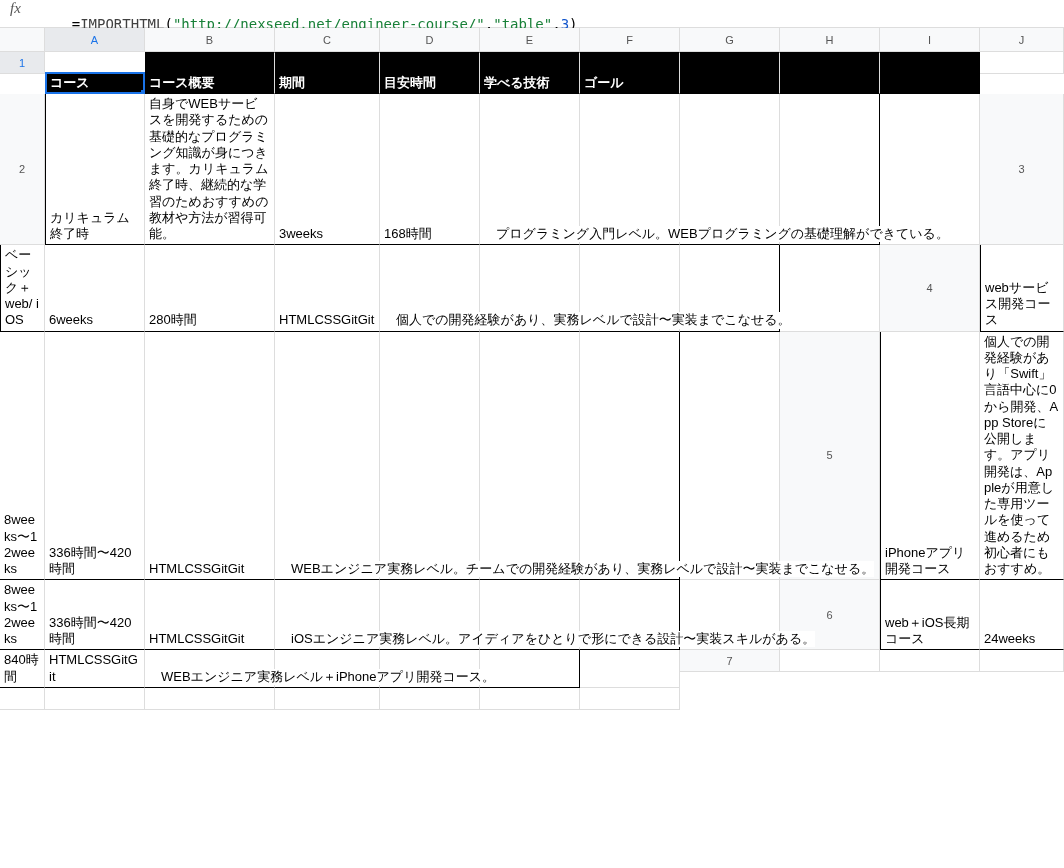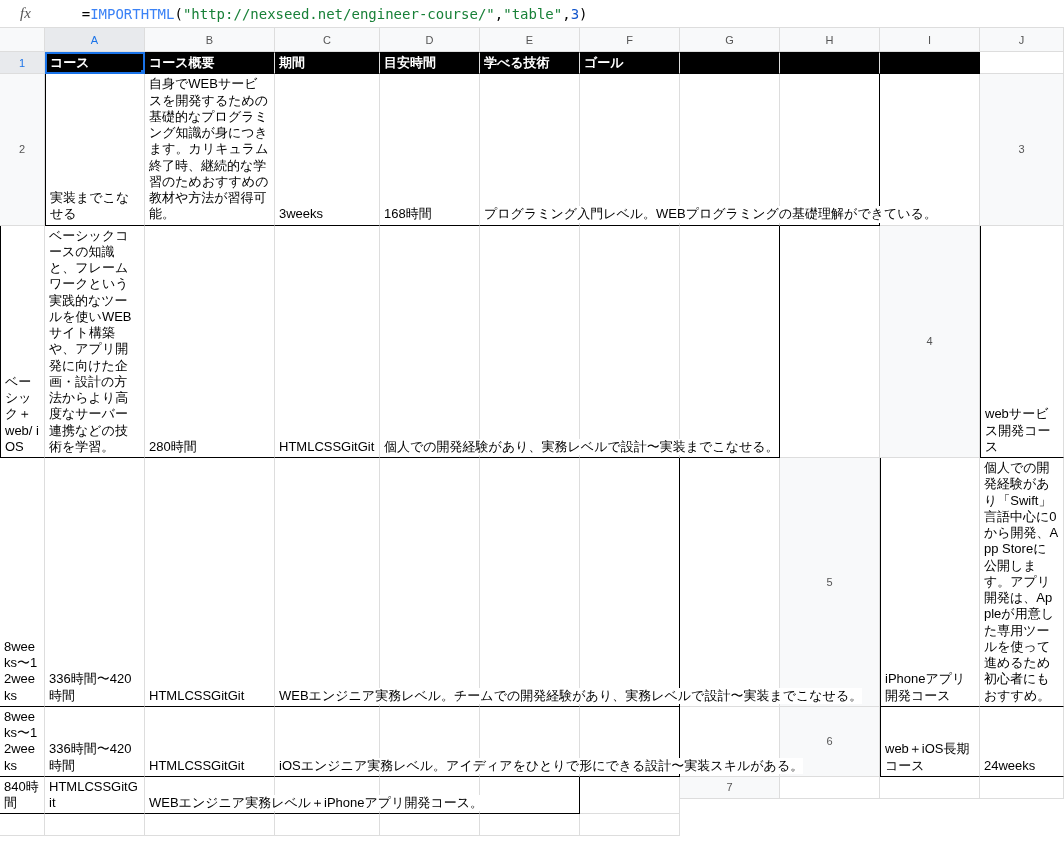--- a/index.html
+++ b/index.html
@@ -9,39 +9,38 @@
     font-size: 13px;
     color: #000;
     background: #fff;
     width: 1064px;
     height: 868px;
     overflow: hidden;
   }
   
   .formula-bar {
     display: flex;
-    align-items: center;
     height: 28px;
     border-bottom: 1px solid #ddd;
-    padding: 0 20px;
+    padding: 0 10px;
   }
   .fx-label {
     font-style: italic;
     font-family: "Times New Roman", serif;
     font-size: 15px;
     color: #555;
     width: 28px;
   }
   .formula-text {
     font-family: Menlo, Consolas, monospace;
     font-size: 14px;
     white-space: pre;
   }
   .f-eq   { color: #000; }
-  .f-func { color: #3b82f6; }
+  .f-func { color: #404040; }
   .f-str  { color: #188038; }
   .f-num  { color: #1155cc; }
   .f-punc { color: #000; }
 
   
   .sheet {
     display: grid;
     grid-template-columns: 45px 100px 130px 105px 100px 100px 100px 100px 100px 100px 84px;
     position: relative;
   }
@@ -87,38 +86,39 @@
   .thick-right  { border-right: 1px solid #000; }
   .thick-left   { border-left: 1px solid #000; }
   .thick-top    { border-top: 1px solid #000; }
 
   
   .active-cell {
     outline: 2px solid #1a73e8;
     outline-offset: -2px;
     position: relative;
     z-index: 2;
+    margin-top: 20px;
   }
   .fill-handle {
     position: absolute;
     right: -3px; bottom: -3px;
     width: 6px; height: 6px;
     background: #1a73e8;
     z-index: 3;
   }
   .small { height: 22px; }
 
   .overflow-f {
     white-space: nowrap;
     overflow: visible;
     position: relative;
   }
   .overflow-f span.ovf {
     position: absolute;
-    left: 4px;
+    left: 16px;
     bottom: 2px;
     white-space: nowrap;
     background: #fff;
     text-align: right;
   }
 </style>
 </head>
 <body>
 
 <div class="formula-bar">
@@ -151,35 +151,35 @@
   <div class="cell black thick-top thick-bottom">期間</div>
   <div class="cell black thick-top thick-bottom">目安時間</div>
   <div class="cell black thick-top thick-bottom">学べる技術</div>
   <div class="cell black thick-top thick-bottom">ゴール</div>
   <div class="cell black thick-top thick-bottom"></div>
   <div class="cell black thick-top thick-bottom"></div>
   <div class="cell black thick-top thick-bottom thick-right"></div>
   <div class="cell small"></div>
 
   <div class="rowhdr">2</div>
-  <div class="cell thick-left thick-bottom">実装までこなせる</div>
+  <div class="cell thick-left thick-bottom">カリキュラム終了時</div>
   <div class="cell thick-bottom">自身でWEBサービスを開発するための基礎的なプログラミング知識が身につきます。カリキュラム終了時、継続的な学習のためおすすめの教材や方法が習得可能。</div>
   <div class="cell thick-bottom">3weeks</div>
   <div class="cell thick-bottom">168時間</div>
   <div class="cell thick-bottom overflow-f">
       <span class="ovf">プログラミング入門レベル。WEBプログラミングの基礎理解ができている。</span>
     </div>
   <div class="cell thick-bottom"></div>
   <div class="cell thick-bottom"></div>
   <div class="cell thick-bottom thick-right"></div>
   <div class="cell"></div>
 
   <div class="rowhdr">3</div>
   <div class="cell thick-left thick-bottom">ベーシック＋web/ iOS</div>
-  <div class="cell thick-bottom">ベーシックコースの知識と、フレームワークという実践的なツールを使いWEBサイト構築や、アプリ開発に向けた企画・設計の方法からより高度なサーバー連携などの技術を学習。</div>
+  <div class="cell thick-bottom">6weeks</div>
   <div class="cell thick-bottom">280時間</div>
   <div class="cell thick-bottom">HTMLCSSGitGit</div>
   <div class="cell thick-bottom overflow-f">
       <span class="ovf">個人での開発経験があり、実務レベルで設計〜実装までこなせる。</span>
     </div>
   <div class="cell thick-bottom"></div>
   <div class="cell thick-bottom"></div>
   <div class="cell thick-bottom thick-right"></div>
   <div class="cell"></div>
 

